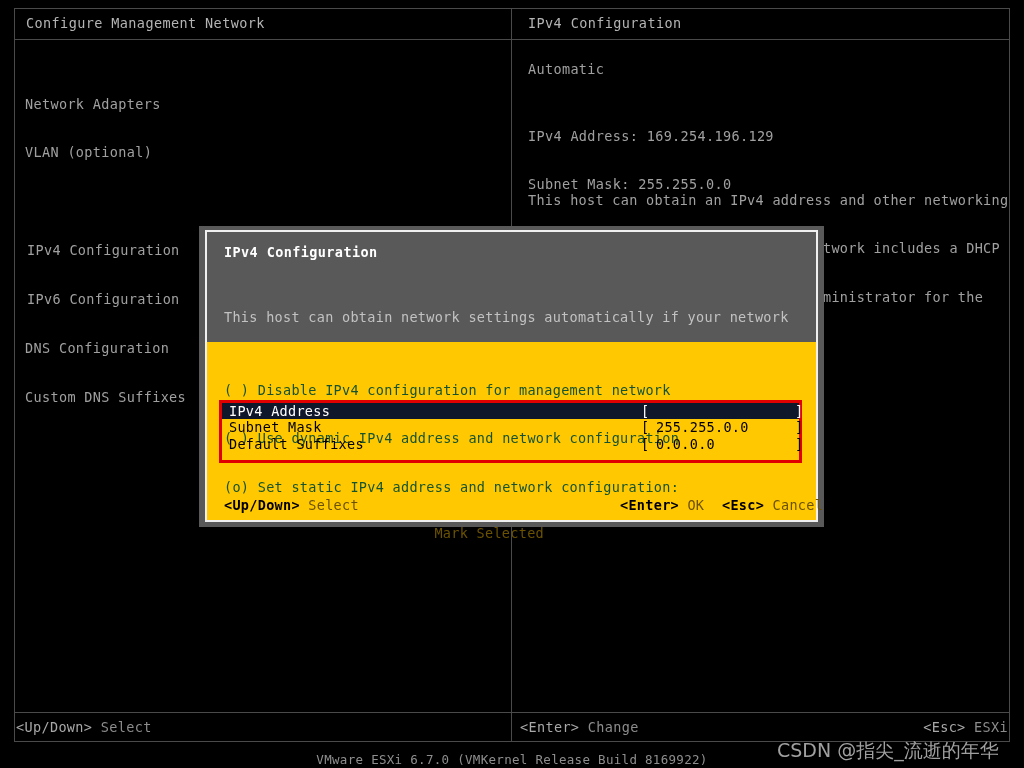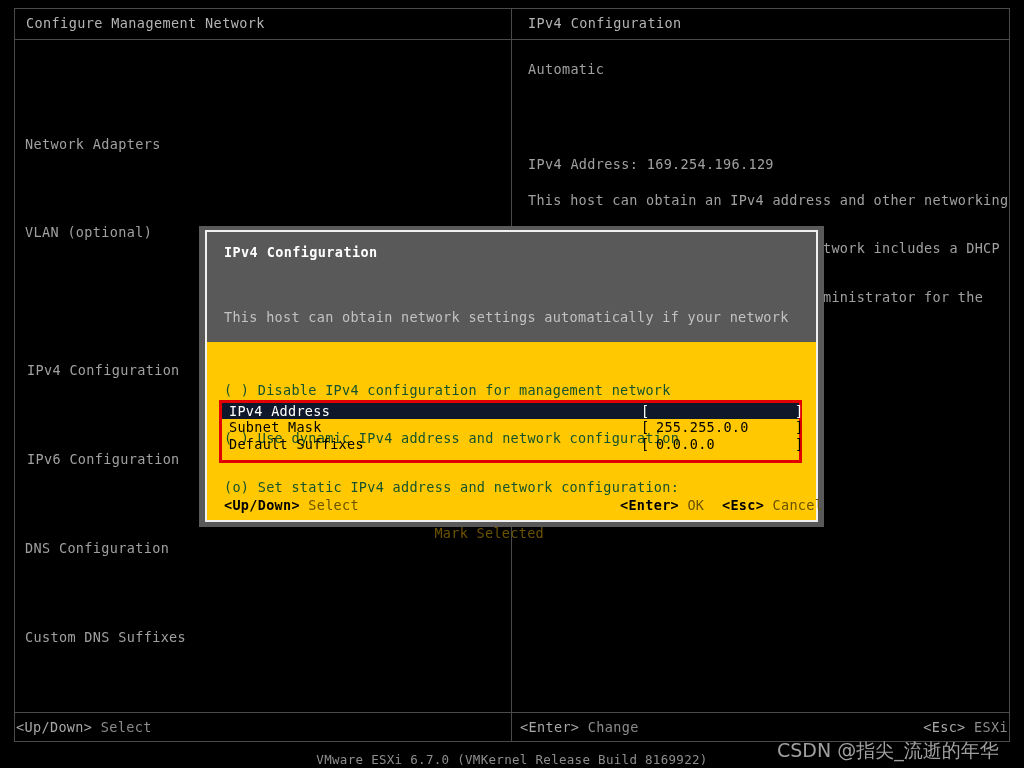--- a/index.html
+++ b/index.html
@@ -60,42 +60,42 @@
   
   #menu-list {
     position: absolute;
     left: 25px; top: 63px;
     font-size: 13.5px;
     line-height: 16.3px;
     letter-spacing: 0.35px;
     color: #a0a0a0;
     white-space: pre;
   }
-  .menu-item { display: block; height: 16.3px; margin-top: 40px; }
+  .menu-item { display: block; height: 16.3px; }
   .menu-item.indent { padding-left: 2px; }
   .menu-gap { display: block; height: 16.3px; }
 
   
   #detail-mode {
     position: absolute;
     left: 528px; top: 61px;
     font-size: 13.5px;
     letter-spacing: 0.35px;
     color: #a0a0a0;
   }
   #detail-values {
     position: absolute;
     left: 528px; top: 95px;
     font-size: 13.5px;
     line-height: 16.3px;
     letter-spacing: 0.35px;
     color: #a0a0a0;
     white-space: pre;
   }
-  #detail-values span { display: block; height: 16.3px; margin-top: 28px; }
+  #detail-values span { display: block; height: 16.3px; }
   #detail-help {
     position: absolute;
     left: 528px; top: 159px;
     width: 470px;
     font-size: 13.5px;
     line-height: 16.3px;
     letter-spacing: 0.3px;
     color: #a0a0a0;
     white-space: pre;
   }

